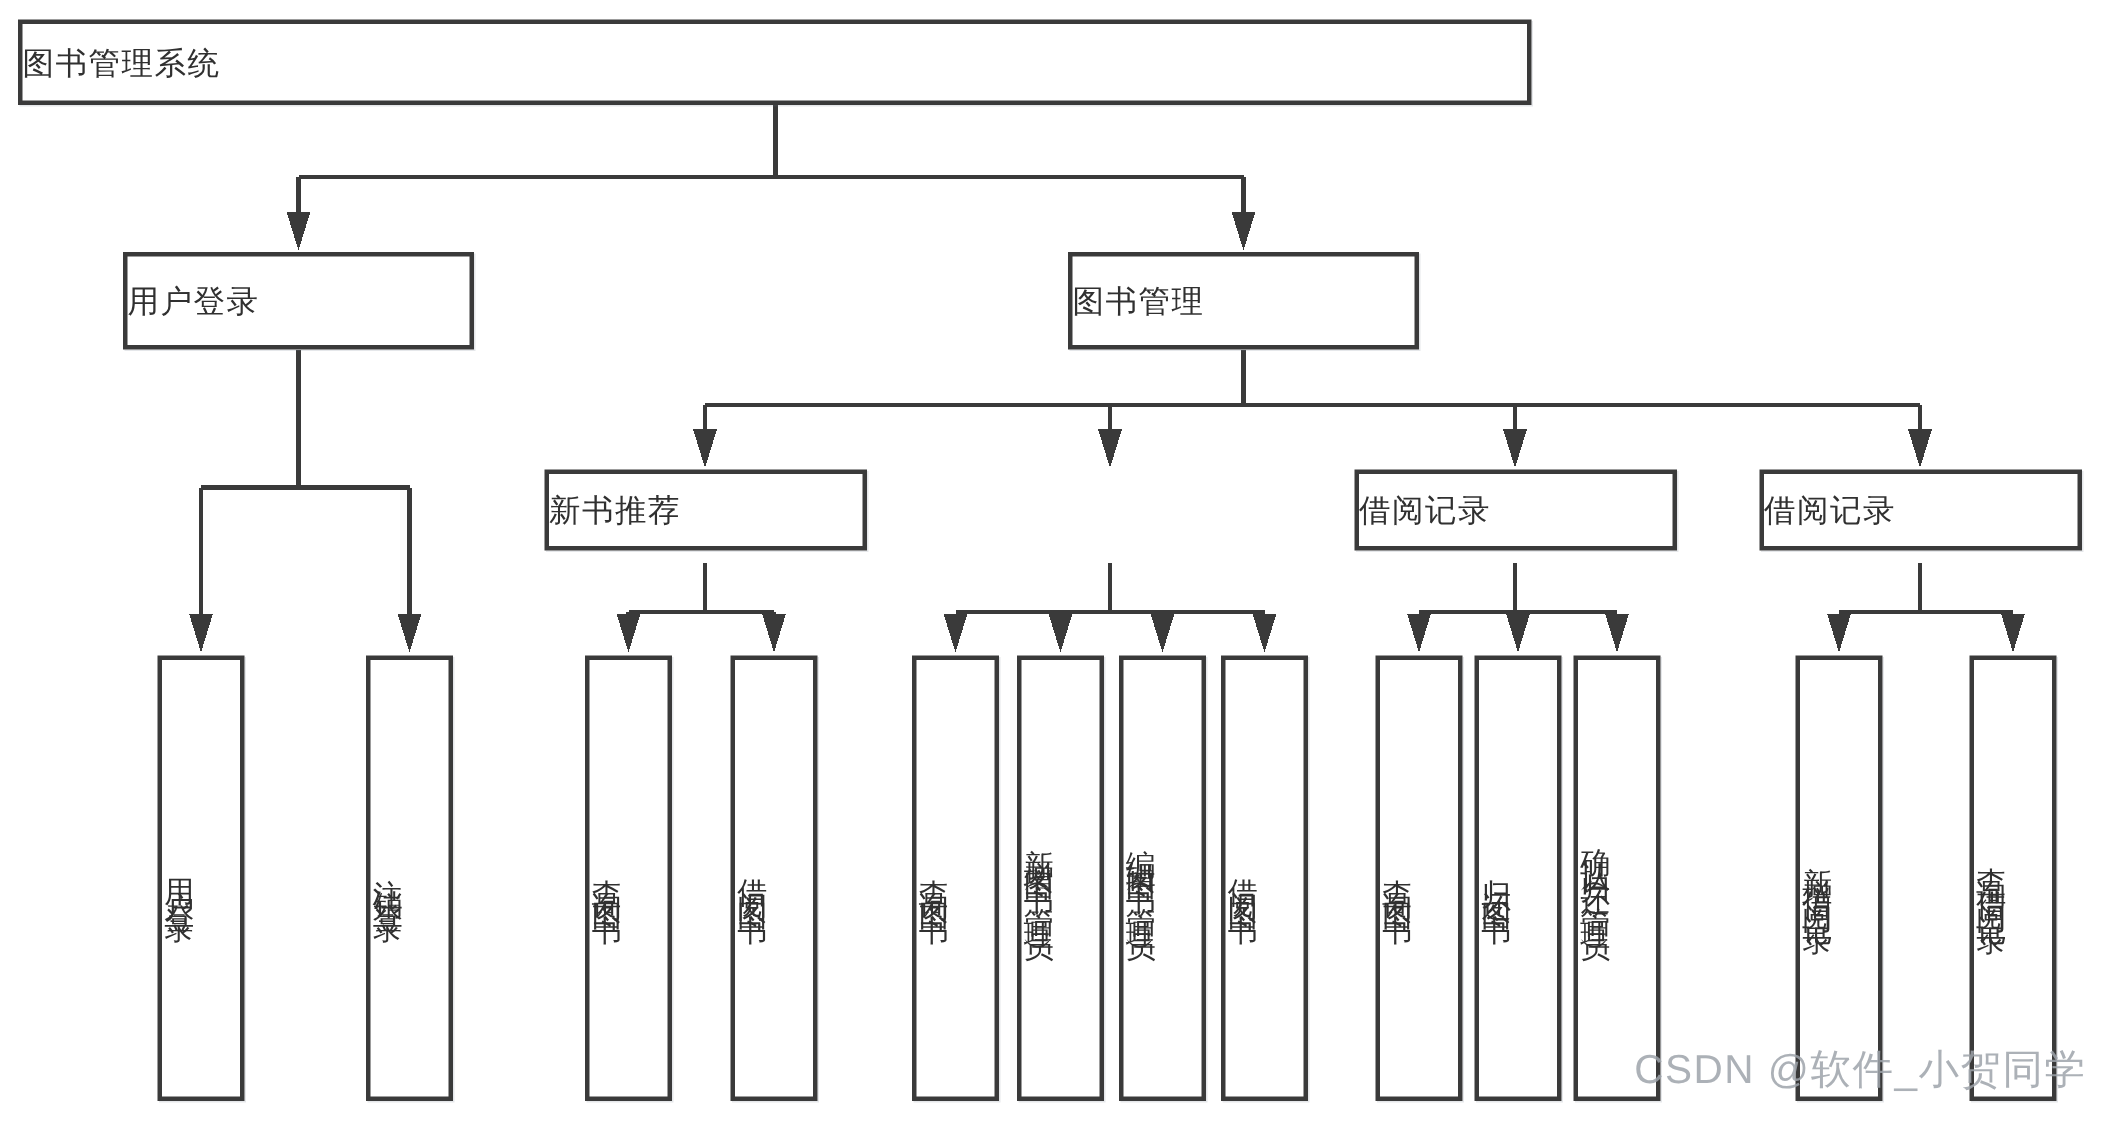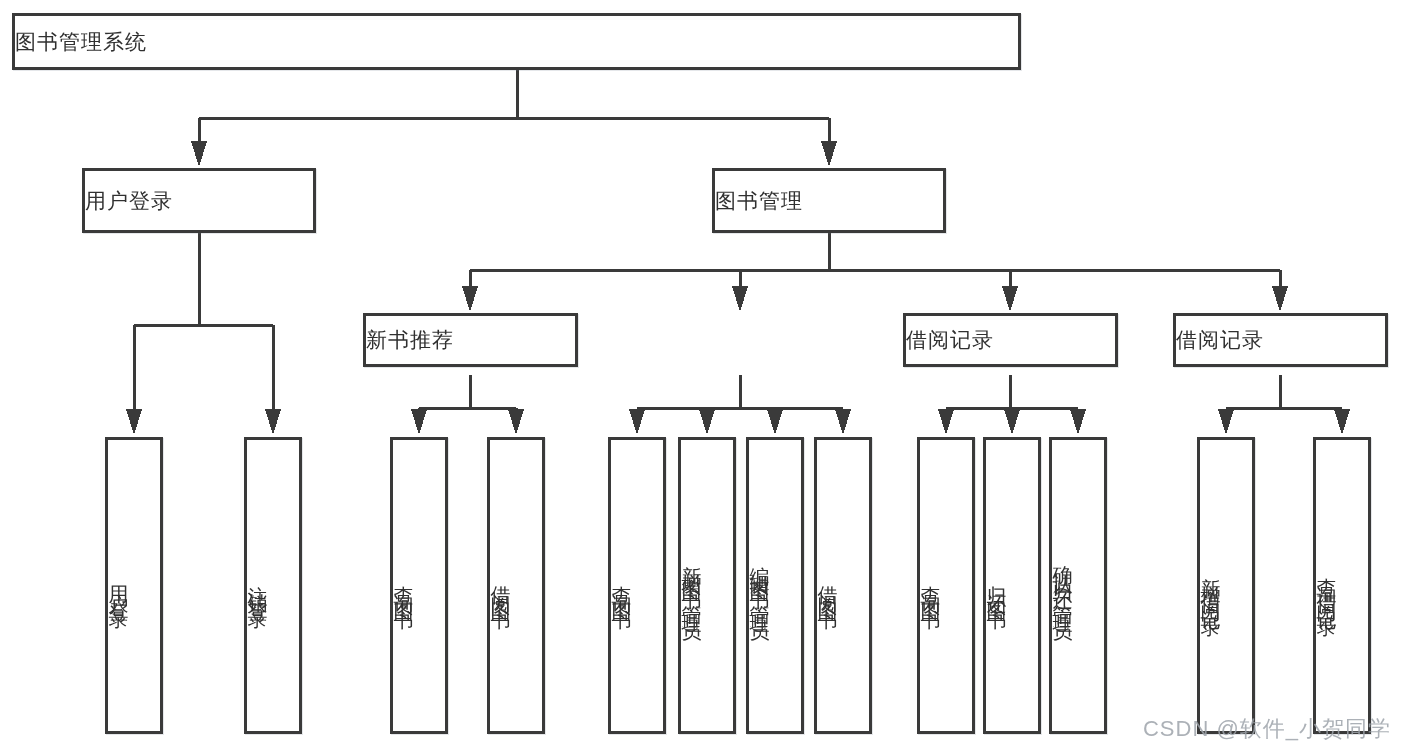--- a/index.html
+++ b/index.html
@@ -46,22 +46,22 @@
     text-orientation: mixed;
     font-size: 20px;
     letter-spacing: 8px;
     line-height: 1.05;
     color: #303030;
     white-space: nowrap;
   }
   .watermark {
     position: absolute;
     right: 14px;
-    bottom: 3px;
-    font-size: 22px;
+    bottom: 16px;
+    font-size: 27px;
     color: rgba(158,163,170,0.85);
     z-index: 3;
     letter-spacing: 1px;
   }
   svg line { stroke: #3a3a3a; stroke-width: 3; }
   svg polygon { fill: #3a3a3a; }
 </style>
 </head>
 <body>
 

